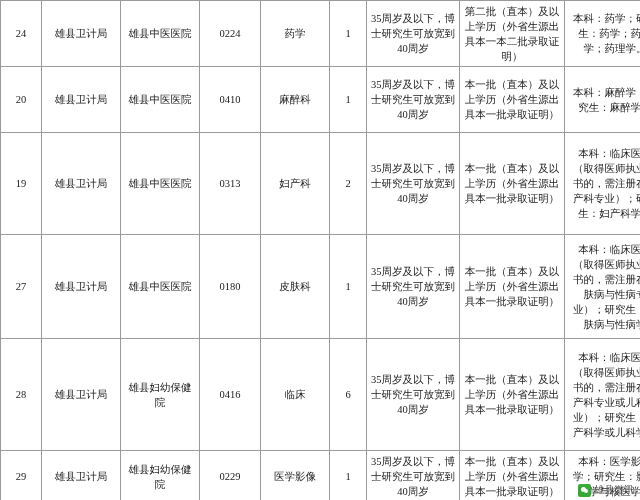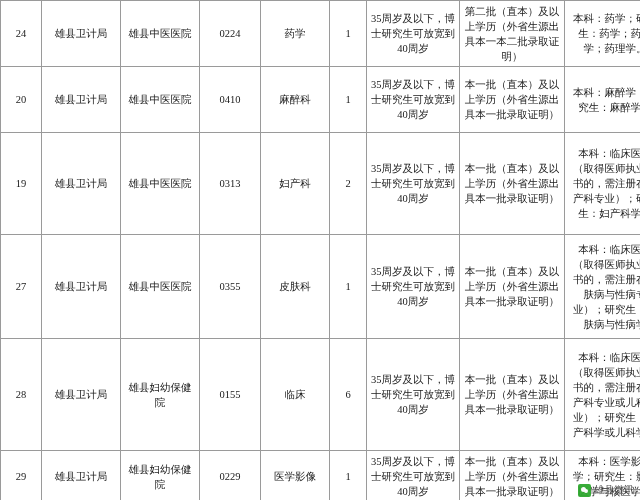--- a/index.html
+++ b/index.html
@@ -144,34 +144,34 @@
         <td class="c-age left-text">35周岁及以下，博士研究生可放宽到40周岁</td>
         <td class="c-edu left-text">本一批（直本）及以上学历（外省生源出具本一批录取证明）</td>
         <td class="c-major left-text">本科：临床医学（取得医师执业证书的，需注册在妇产科专业）；研究生：妇产科学。</td>
 
       </tr>
 
       <tr style="height:104px;">
         <td class="c-no">27</td>
         <td class="c-dept">雄县卫计局</td>
         <td class="c-unit">雄县中医医院</td>
-        <td class="c-code">0355</td>
+        <td class="c-code">0180</td>
         <td class="c-post">皮肤科</td>
         <td class="c-num">1</td>
         <td class="c-age left-text">35周岁及以下，博士研究生可放宽到40周岁</td>
         <td class="c-edu left-text">本一批（直本）及以上学历（外省生源出具本一批录取证明）</td>
         <td class="c-major left-text">本科：临床医学（取得医师执业证书的，需注册在皮肤病与性病专业）；研究生：皮肤病与性病学</td>
 
       </tr>
 
       <tr style="height:112px;">
         <td class="c-no">28</td>
         <td class="c-dept">雄县卫计局</td>
         <td class="c-unit">雄县妇幼保健院</td>
-        <td class="c-code">0155</td>
+        <td class="c-code">0416</td>
         <td class="c-post">临床</td>
         <td class="c-num">6</td>
         <td class="c-age left-text">35周岁及以下，博士研究生可放宽到40周岁</td>
         <td class="c-edu left-text">本一批（直本）及以上学历（外省生源出具本一批录取证明）</td>
         <td class="c-major left-text">本科：临床医学（取得医师执业证书的，需注册在妇产科专业或儿科专业）；研究生：妇产科学或儿科学。</td>
 
       </tr>
 
       <tr style="height:52px;">
         <td class="c-no">29</td>

